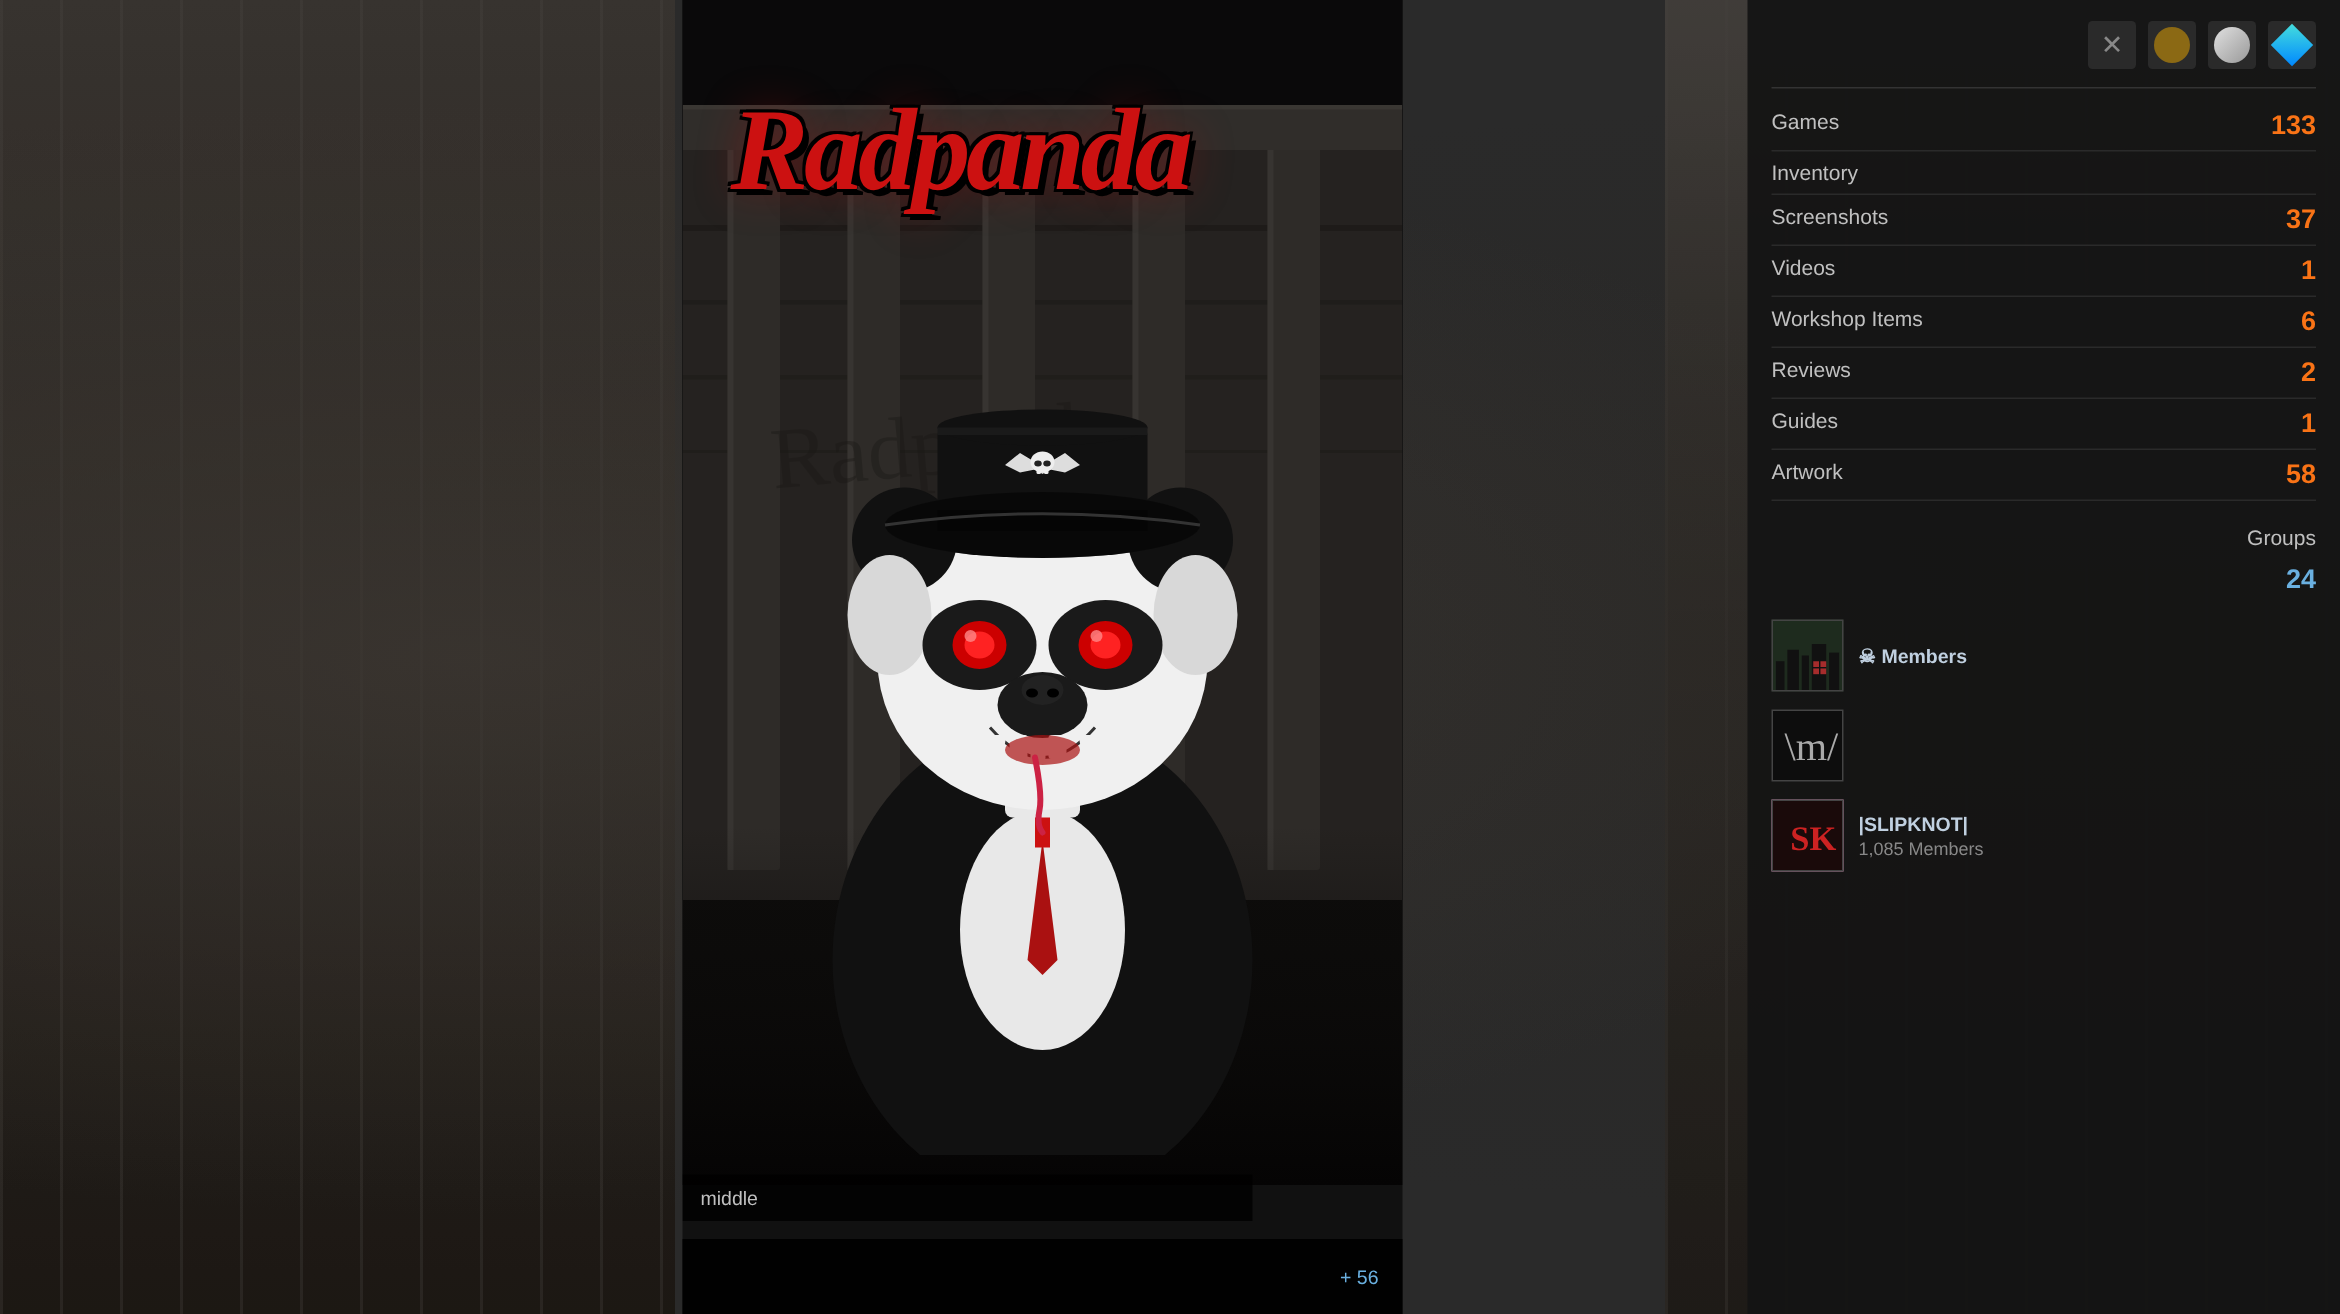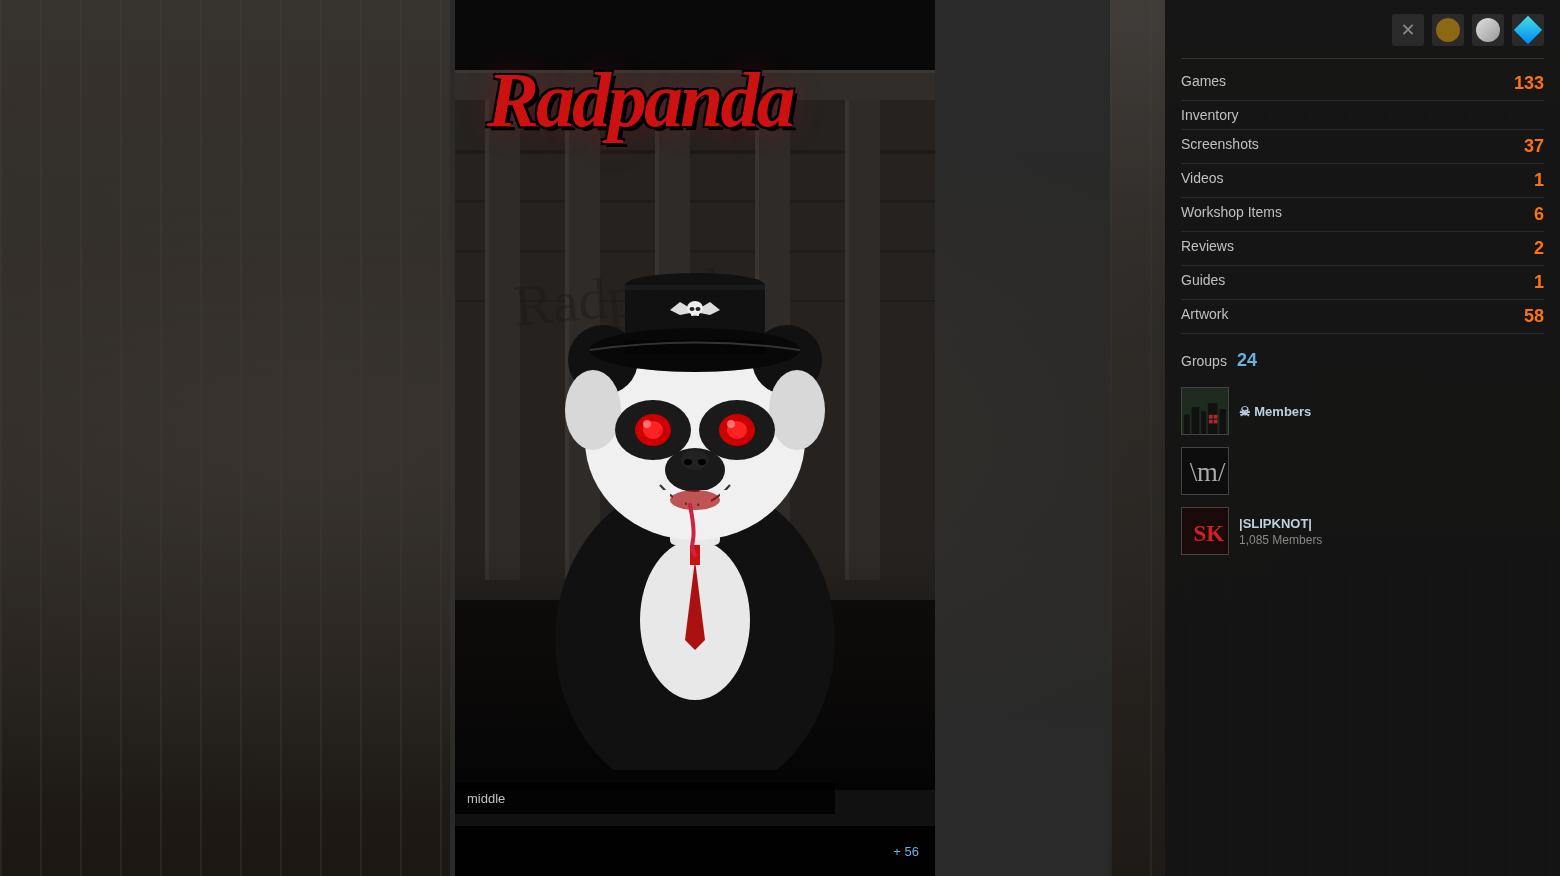--- a/index.html
+++ b/index.html
@@ -174,23 +174,24 @@
 
     .stats-count {
       color: #f97316;
       font-size: 18px;
       font-weight: bold;
     }
 
     
     .groups-header {
       display: flex;
-      align-items: center;
+      align-items: flex-end;
       gap: 10px;
       margin: 12px 0 10px 0;
+      flex-direction: column;
     }
 
     .groups-label {
       color: #c0c0c0;
       font-size: 14px;
     }
 
     .groups-count {
       color: #6ab0e0;
       font-size: 18px;

